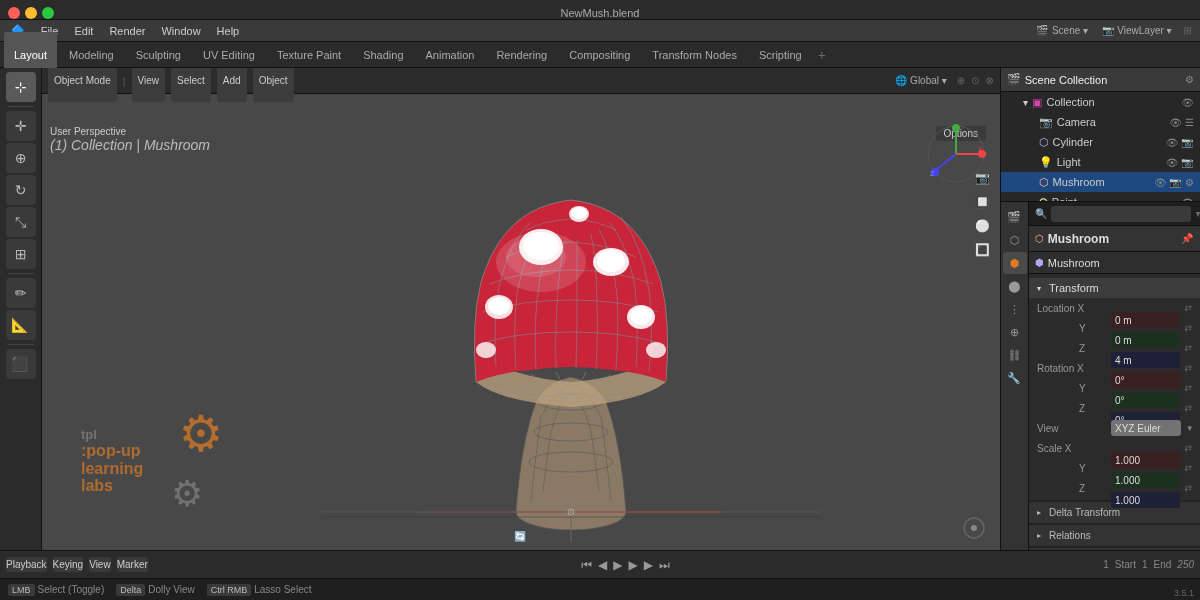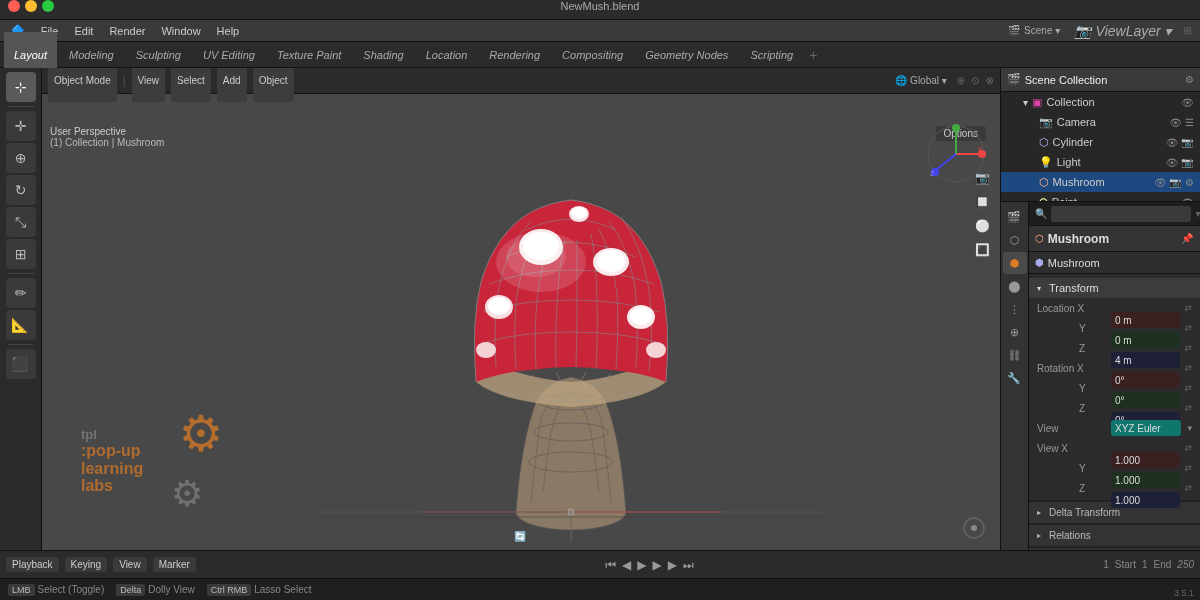--- a/index.html
+++ b/index.html
@@ -13,21 +13,21 @@
       overflow: hidden;
       position: relative;
     }
 
     
     #titlebar {
       width: 100%;
       height: 20px;
       background: #2b2b2b;
       display: flex;
-      align-items: flex-start;
+      align-items: flex-end;
       justify-content: center;
       position: relative;
       border-bottom: 1px solid #111;
     }
     .window-controls {
       position: absolute;
       left: 8px;
       display: flex;
       gap: 5px;
       align-items: center;
@@ -71,21 +71,20 @@
       padding: 0 4px;
       gap: 2px;
       border-bottom: 1px solid #111;
     }
     .ws-tab {
       padding: 17px 10px;
       font-size: 11px;
       color: #aaa;
       cursor: pointer;
       border-radius: 2px;
-      font-style: italic;
     }
     .ws-tab.active {
       background: #555;
       color: #fff;
     }
 
     
     #main {
       display: flex;
       height: calc(600px - 20px - 22px - 26px - 28px - 22px);
@@ -384,21 +383,21 @@
       display: flex;
       align-items: center;
       padding: 0 8px;
       font-size: 10px;
       color: #bbb;
       cursor: pointer;
       gap: 4px;
       border-top: 1px solid #222;
     }
     .bottom-btn {
-      padding: 2px 6px;
+      padding: 2px 0;
       background: #3a3a3a;
       border-radius: 3px;
       font-size: 10px;
       color: #ccc;
       cursor: pointer;
     }
 
     
     #statusbar {
       width: 100%;
@@ -506,35 +505,35 @@
 
 <div id="menubar">
   <span class="menu-item">🔷</span>
   <span class="menu-item">File</span>
   <span class="menu-item">Edit</span>
   <span class="menu-item">Render</span>
   <span class="menu-item">Window</span>
   <span class="menu-item">Help</span>
   <div style="flex:1"></div>
   <span style="font-size:10px;color:#aaa;padding:0 6px;">🎬 Scene ▾</span>
-  <span style="font-size:14px;color:#aaa;padding:0 6px;font-style:italic;">📷 ViewLayer ▾</span>
+  <span style="font-size:10px;color:#aaa;padding:0 6px;">📷 ViewLayer ▾</span>
   <span style="font-size:10px;color:#666;padding:0 4px;">⊞</span>
 </div>
 
 <div id="workspacebar">
   <span class="ws-tab active">Layout</span>
   <span class="ws-tab">Modeling</span>
   <span class="ws-tab">Sculpting</span>
   <span class="ws-tab">UV Editing</span>
   <span class="ws-tab">Texture Paint</span>
   <span class="ws-tab">Shading</span>
-  <span class="ws-tab">Location</span>
+  <span class="ws-tab">Animation</span>
   <span class="ws-tab">Rendering</span>
   <span class="ws-tab">Compositing</span>
-  <span class="ws-tab">Geometry Nodes</span>
+  <span class="ws-tab">Transform Nodes</span>
   <span class="ws-tab">Scripting</span>
   <span style="margin-left:4px;color:#666;cursor:pointer;font-size:14px;">+</span>
 </div>
 
 <div id="main">
 
   <div id="left-toolbar">
     <div class="tool-btn active">⊹</div>
     <div class="tool-separator"></div>
     <div class="tool-btn">✛</div>
@@ -562,21 +561,21 @@
       <span style="font-size:10px;color:#aaa;cursor:pointer;">🌐 Global ▾</span>
       <span style="font-size:10px;color:#666;cursor:pointer;margin-left:4px;">⊕</span>
       <span style="font-size:10px;color:#666;cursor:pointer;">⊙</span>
       <span style="font-size:10px;color:#666;cursor:pointer;">⊗</span>
     </div>
 
     <div id="viewport-content">
 
       <div class="vp-label">
         <div>User Perspective</div>
-        <div style="font-size:10px;color:#bbb;">(1) Collection | Mushroom</div>
+        <div style="font-size:14px;color:#bbb;font-style:italic;">(1) Collection | Mushroom</div>
       </div>
 
       <div class="options-btn">Options</div>
 
       <div class="vp-gizmo" style="position:absolute;top:30px;right:14px;">
         <svg class="gizmo-svg" viewBox="0 0 60 60">
           <circle cx="30" cy="30" r="28" fill="none" stroke="#555" stroke-width="1"></circle>
 
           <line x1="30" y1="30" x2="55" y2="30" stroke="#e44" stroke-width="2"></line>
           <circle cx="56" cy="30" r="4" fill="#e44"></circle>
@@ -876,26 +875,26 @@
             <div class="prop-row">
               <span class="prop-label" style="padding-left:42px;">Z</span>
               <div class="prop-xyz">
                 <div class="prop-val z">0°</div>
               </div>
               <span class="prop-arrow">⇄</span>
             </div>
 
             <div class="prop-row">
               <span class="prop-label">View</span>
-              <div class="prop-val" style="background:#0f766e;flex:1;">XYZ Euler</div>
+              <div class="prop-val" style="background:#737373;flex:1;">XYZ Euler</div>
               <span style="font-size:9px;color:#888;margin-left:2px;">▾</span>
             </div>
 
             <div class="prop-row">
-              <span class="prop-label">View X</span>
+              <span class="prop-label">Scale X</span>
               <div class="prop-xyz">
                 <div class="prop-val x">1.000</div>
               </div>
               <span class="prop-arrow">⇄</span>
             </div>
             <div class="prop-row">
               <span class="prop-label" style="padding-left:42px;">Y</span>
               <div class="prop-xyz">
                 <div class="prop-val y">1.000</div>
               </div>

